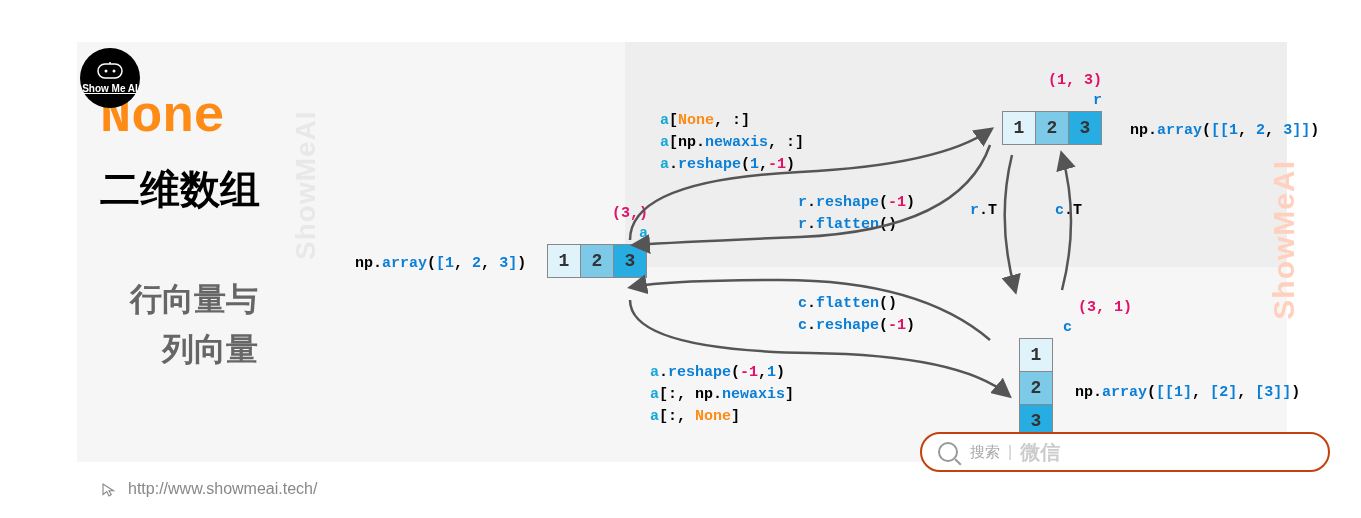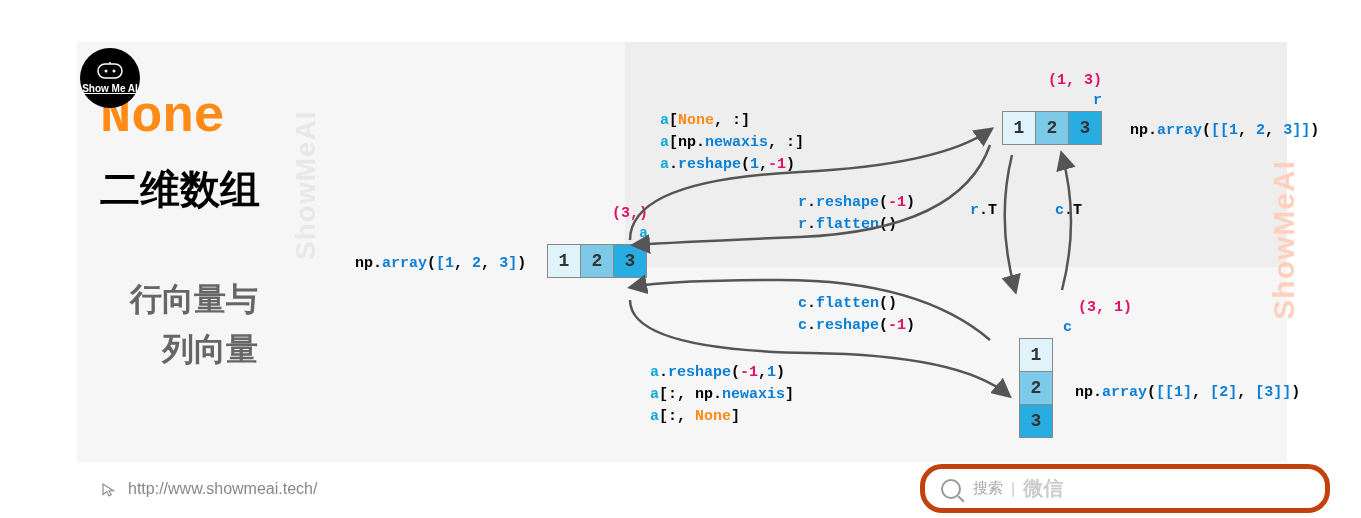--- a/index.html
+++ b/index.html
@@ -178,30 +178,29 @@
     overflow: visible;
     pointer-events: none;
   }
 
   
   .search-box {
     position: absolute;
     left: 920px;
     top: 432px;
     width: 410px;
-    height: 49px;
+    height: 40px;
     background: #fff;
-    border: 5px solid #c2410c;
+    border: 2px solid #c2410c;
     border-radius: 22px;
     display: flex;
     align-items: center;
     padding: 0 16px;
     z-index: 20;
     font-family: "Microsoft YaHei", Arial, sans-serif;
-    margin-top: 32px;
   }
   .search-icon {
     width: 20px;
     height: 20px;
     border: 2px solid #999;
     border-radius: 50%;
     position: relative;
     margin-right: 12px;
   }
   .search-icon::after {

